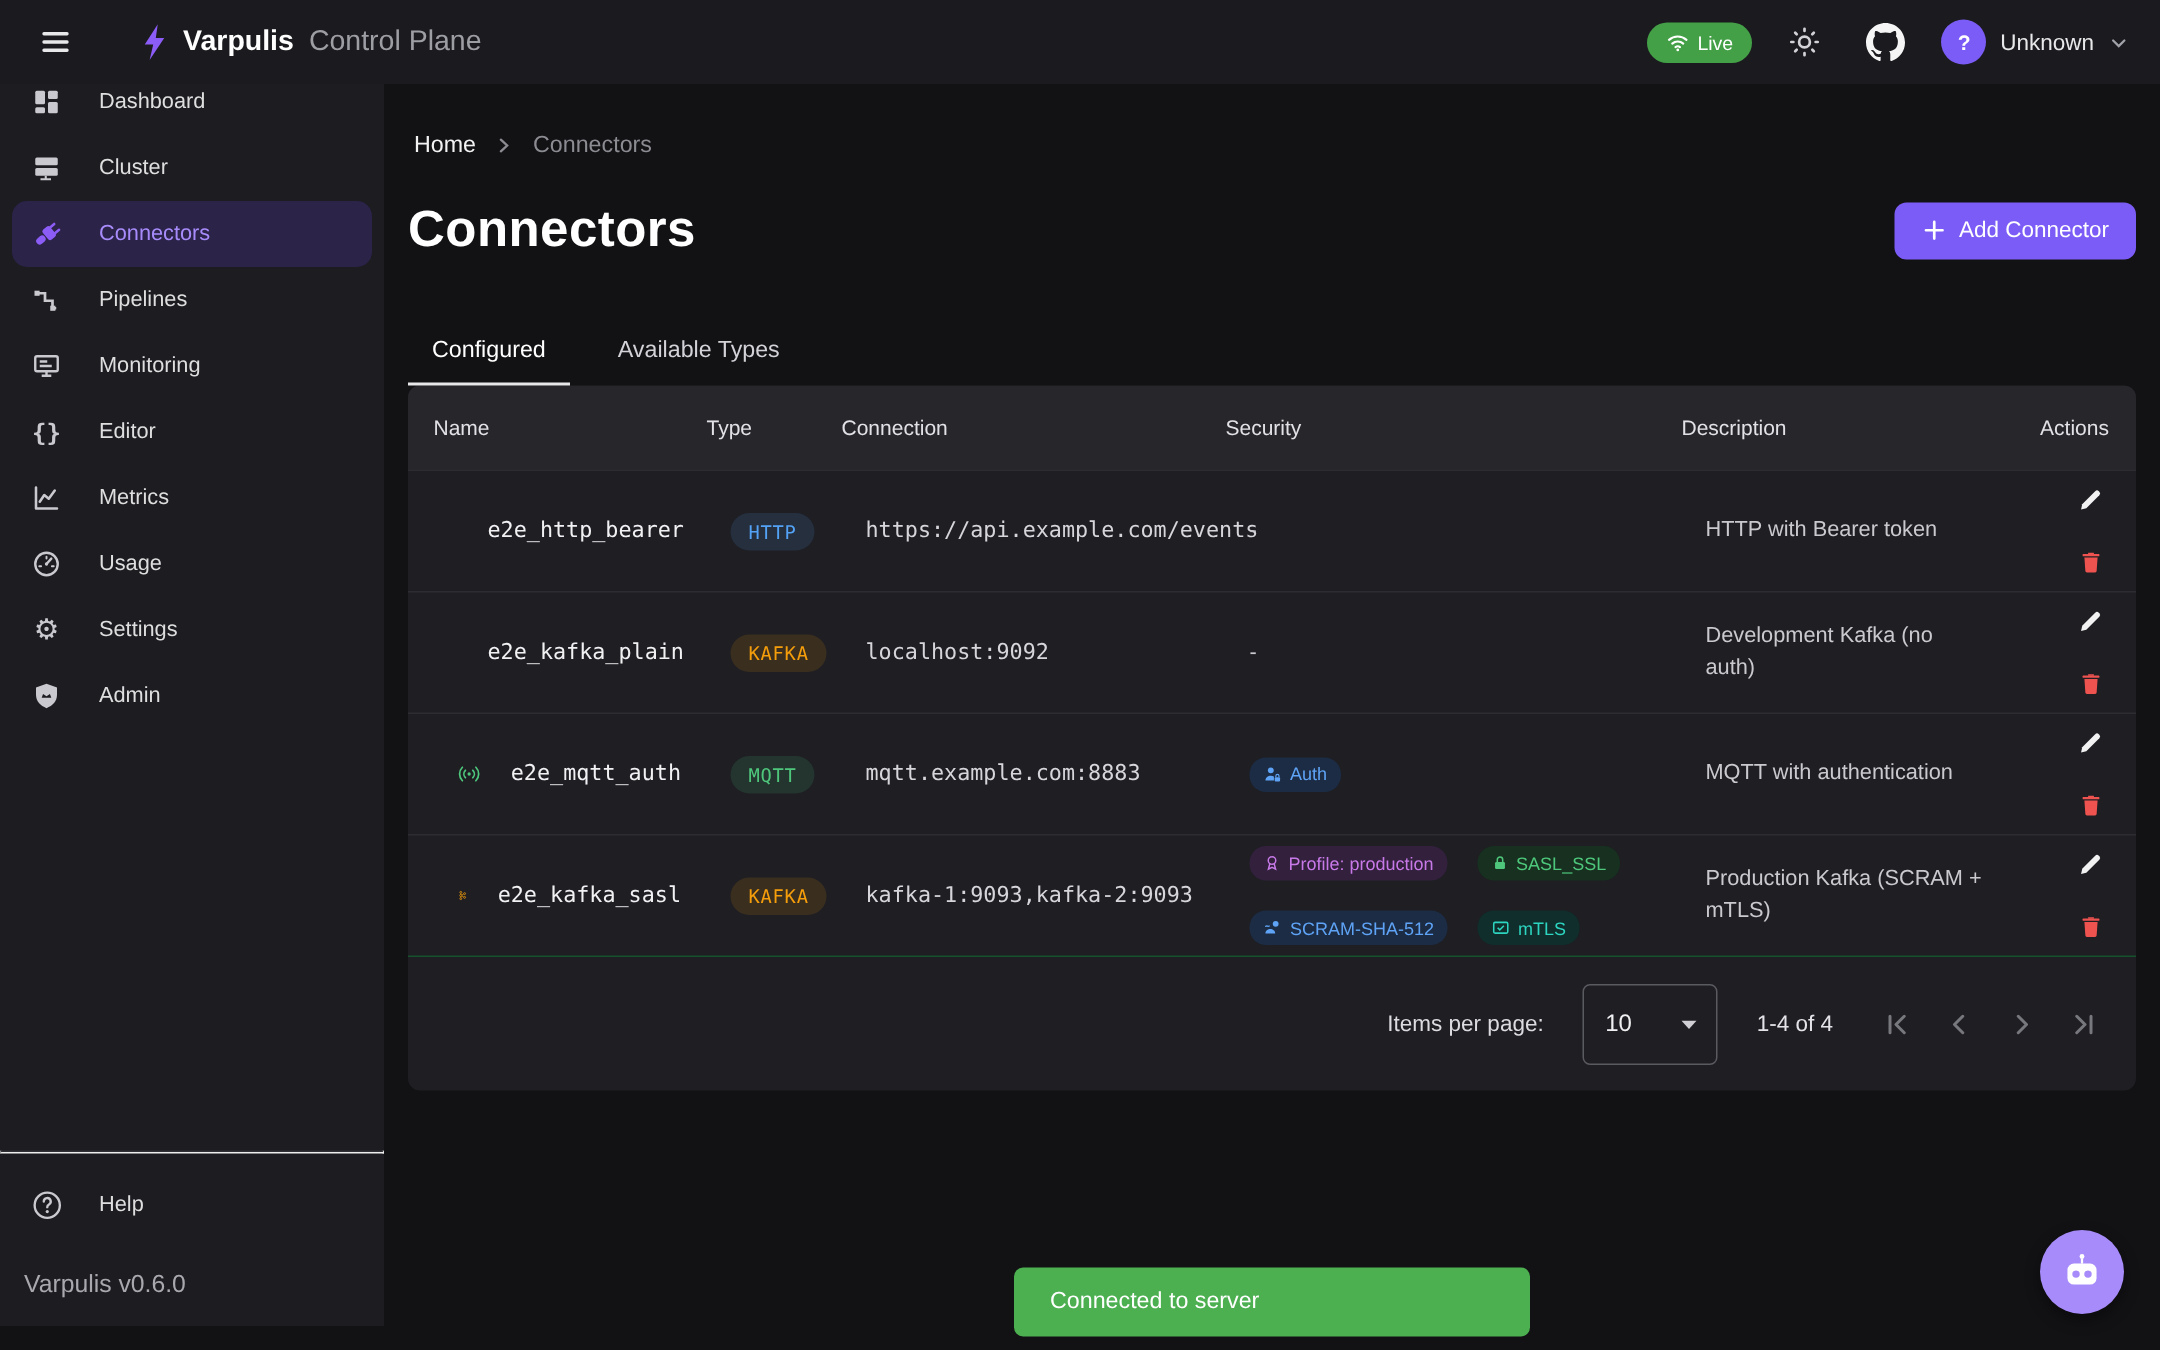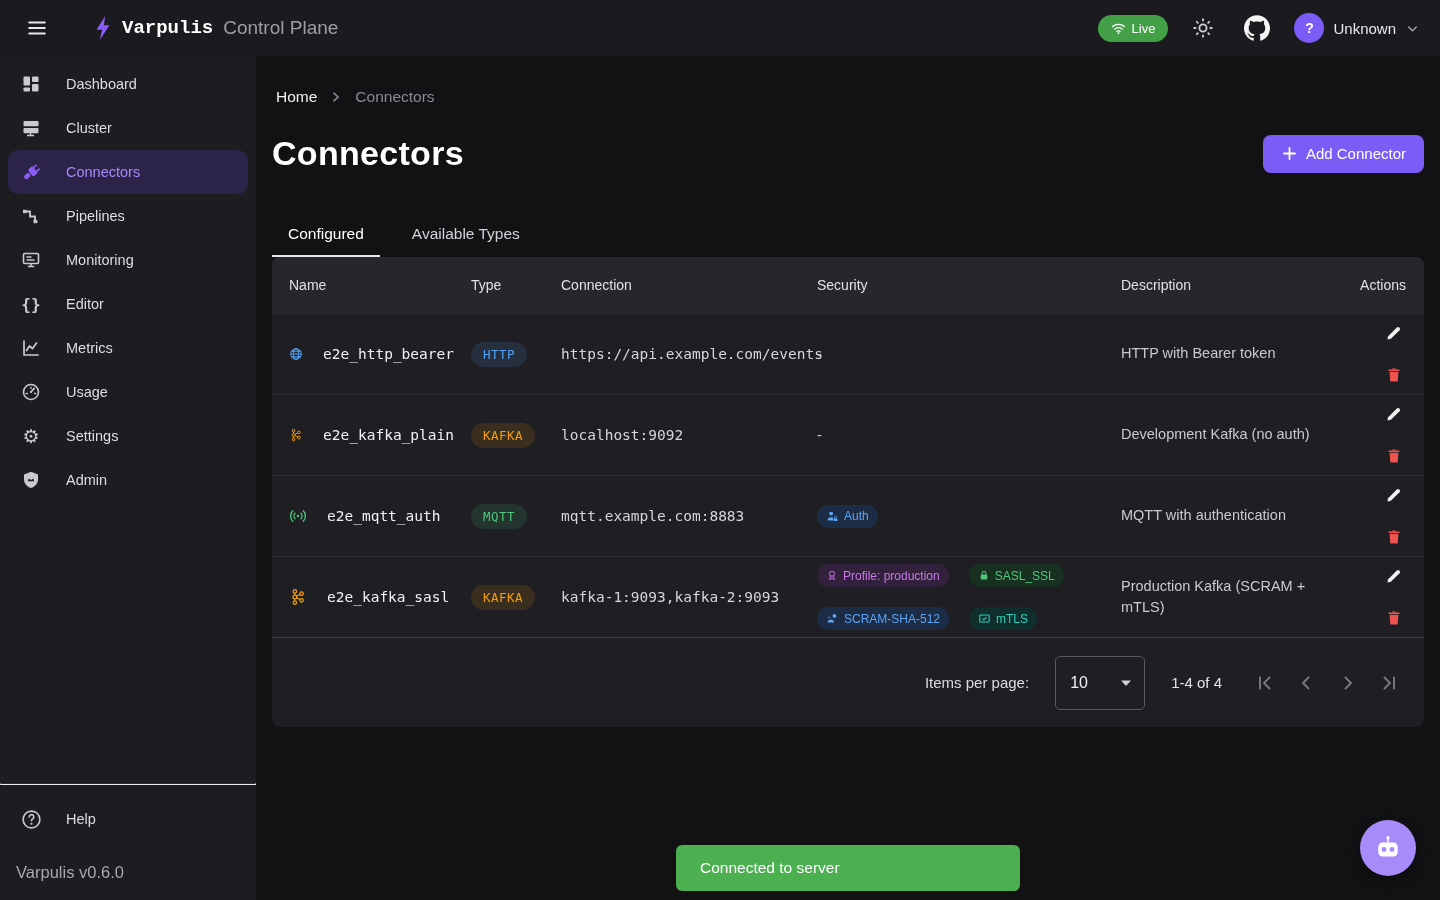--- a/index.html
+++ b/index.html
@@ -5,32 +5,32 @@
   * { margin:0; padding:0; box-sizing:border-box; }
   html,body { width:1440px; height:900px; background:#0e0e10; }
   body { font-family:"Liberation Sans","DejaVu Sans",sans-serif; color:#e8e8ea; }
   .app { position:relative; width:1440px; height:900px; background:#121215; overflow:hidden; }
 
   
   .topbar { position:absolute; top:0; left:0; width:1440px; height:56px; background:#1b1b1f;
             display:flex; align-items:center; padding:0 20px; z-index:5; }
   .iconbtn { background:none; border:none; color:#e8e8ea; cursor:pointer; display:flex; align-items:center; justify-content:center; padding:6px; }
   .brand { display:flex; align-items:center; gap:8px; margin-left:38px; }
-  .brand-name { font-size:19px; font-weight:bold; color:#ffffff;font-family:Liberation Mono, monospace; }
+  .brand-name { font-size:19px; font-weight:bold; color:#ffffff; }
   .brand-suffix { font-size:19px; color:#9d9da4; font-weight:normal; margin-left:2px; }
   .topbar-right { margin-left:auto; display:flex; align-items:center; gap:18px; }
   .live-pill { display:flex; align-items:center; gap:6px; background:#43a047; color:#ffffff;
                border:none; border-radius:14px; height:27px; padding:0 13px; font-size:13px; cursor:pointer; }
   .avatar { width:30px; height:30px; border-radius:50%; background:#7c5cf6; color:#fff; font-weight:bold;
             font-size:14px; display:flex; align-items:center; justify-content:center; }
   .user-chip { display:flex; align-items:center; gap:9px; cursor:pointer; background:none; border:none; color:#e8e8ea; }
   .user-name { font-size:15px; color:#e8e8ea; }
 
   
-  .sidebar { position:absolute; top:56px; left:0; width:256px; height:844px; background:#1c1c21;
+  .sidebar { position:absolute; top:40px; left:0; width:256px; height:844px; background:#1c1c21;
              display:flex; flex-direction:column; padding-top:6px; }
   .nav-item { display:flex; align-items:center; gap:24px; height:44px; margin:0 8px; padding:0 12px 0 12px;
               border-radius:10px; color:#dededf; font-size:14.5px; cursor:pointer; }
   .nav-item .nicon { width:22px; display:flex; justify-content:center; color:#c9c9cf; }
   .nav-item.active { background:#2b2348; color:#a78bfa; }
   .nav-item.active .nicon { color:#8b5cf6; }
   .sidebar-bottom { margin-top:auto; }
   .side-divider { border-top:1px solid #2e2e34; margin:0; }
   .version { color:#a8a8ae; font-size:16.5px; padding:0 0 18px 16px; margin-top:22px; }
   .braces { font-family:"DejaVu Sans Mono",monospace; font-size:16px; font-weight:bold; }
@@ -52,21 +52,21 @@
   .tab.active { color:#ffffff; }
   .tab.active::after { content:""; position:absolute; left:0; right:0; bottom:0; height:2px; background:#e8e8ea; }
 
   
   .card { margin:0 16px 0 16px; background:#1e1e23; border-radius:8px; overflow:hidden; }
   .thead, .trow { display:grid; grid-template-columns:182px 90px 256px 304px 234px 86px; align-items:center; }
   .thead { background:#26262b; height:56px; font-size:14px; color:#e2e2e6; }
   .thead > div { padding-left:17px; }
   .thead .col-actions { text-align:right; padding-right:18px; }
   .trow { border-top:1px solid #2c2c32; min-height:81px; font-size:14.5px; }
-  .trow > div { padding-left:17px;gap:20px; }
+  .trow > div { padding-left:33px;gap:20px; }
   .cell-name { display:flex; align-items:center; gap:11px; font-family:"DejaVu Sans Mono",monospace; color:#f1f1f3; }
   .type-badge { display:inline-block; font-family:"DejaVu Sans Mono",monospace; font-size:12.5px; letter-spacing:.5px;
                 border-radius:13px; padding:5px 12px; }
   .type-blue   { color:#53a2f5; background:rgba(83,162,245,.13); }
   .type-orange { color:#f59e0b; background:rgba(245,158,11,.13); }
   .type-green  { color:#4ec77c; background:rgba(78,199,124,.13); }
   .cell-conn { font-family:"DejaVu Sans Mono",monospace; color:#d6d6da; font-size:14.5px; }
   .cell-sec { display:flex; flex-wrap:wrap; gap:8px; padding-right:10px; }
   .dash { color:#c9c9cf; }
   .sec-badge { display:inline-flex; align-items:center; gap:5px; font-size:12px; border-radius:11px;

